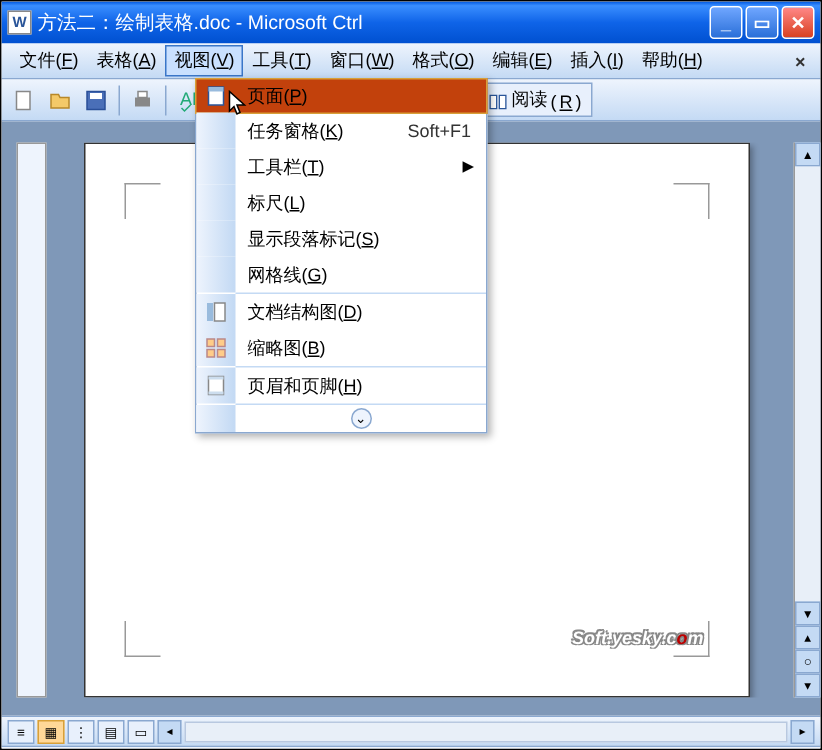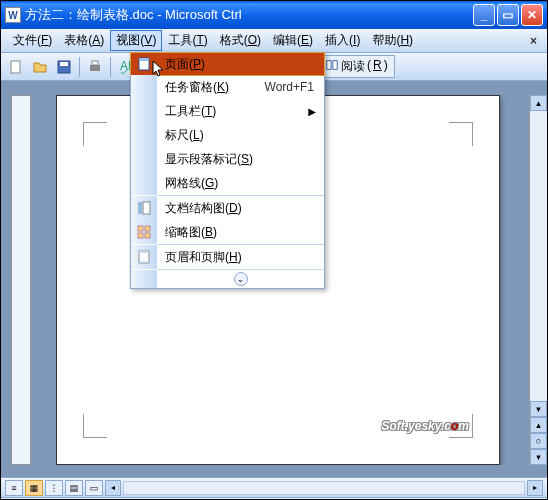--- a/index.html
+++ b/index.html
@@ -13,21 +13,21 @@
 .win-btn.close{background:linear-gradient(to bottom,#f88,#d84020)}
 .menubar{height:24px;background:linear-gradient(to bottom,#eef4fd,#c4daf4);display:flex;align-items:center;padding:0 6px;border-bottom:1px solid #8aa8d0}
 .menu-item{padding:2px 6px;color:#000;cursor:pointer}
 .menu-item u{text-decoration:underline}
 .menu-item.active{background:#c9e0ff;border:1px solid #3a76c8;padding:1px 5px}
 .menu-close{margin-left:auto;font-weight:bold;color:#333;cursor:pointer;padding:0 4px}
 .toolbar{height:28px;background:linear-gradient(to bottom,#eef4fd,#c4daf4);display:flex;align-items:center;padding:0 4px;gap:2px;border-bottom:1px solid #8aa8d0}
 .tb-btn{width:22px;height:22px;display:flex;align-items:center;justify-content:center;border:1px solid transparent;cursor:pointer}
 .tb-sep{width:1px;height:20px;background:#8aa8d0;margin:0 2px}
 .tb-btn svg{width:16px;height:16px}
-.read-btn{padding:2px 6px;border:1px solid #8aa8d0;background:#e8f0fc;display:flex;align-items:flex-start;gap:2px}
+.read-btn{padding:2px 6px;border:1px solid #8aa8d0;background:#e8f0fc;display:flex;align-items:flex-end;gap:2px}
 .workspace{position:relative;height:396px;background:#7f98b8;padding:14px 10px;display:flex;justify-content:center}
 .ruler-v{position:absolute;left:10px;top:14px;width:20px;height:370px;background:#eef4fd;border:1px solid #999}
 .page-area{margin-left:24px;width:460px;height:370px;overflow:hidden}
 .page{width:444px;height:370px;background:#fff;border:1px solid #333;box-shadow:2px 2px 4px rgba(0,0,0,0.3);position:relative}
 .crop{position:absolute;width:24px;height:24px}
 .crop.tl{top:26px;left:26px;border-left:1px solid #999;border-top:1px solid #999}
 .crop.tr{top:26px;right:26px;border-right:1px solid #999;border-top:1px solid #999}
 .crop.bl{bottom:26px;left:26px;border-left:1px solid #999;border-bottom:1px solid #999}
 .crop.br{bottom:26px;right:26px;border-right:1px solid #999;border-bottom:1px solid #999}
 .watermark{position:absolute;bottom:30px;right:30px;font-size:16px;font-weight:bold;color:#fff;text-shadow:1px 1px 0 #888,-1px -1px 0 #888,1px -1px 0 #888,-1px 1px 0 #888;font-style:italic}
@@ -67,20 +67,21 @@
     <div class="win-btn max">▭</div>
     <div class="win-btn close">✕</div>
   </div>
 </div>
 
 <div class="menubar" id="menubar">
     <div class="menu-item">文件(<u>F</u>)</div>
     <div class="menu-item">表格(<u>A</u>)</div>
     <div class="menu-item active">视图(<u>V</u>)</div>
     <div class="menu-item">工具(<u>T</u>)</div>
+    <div class="menu-item">窗口(<u>W</u>)</div>
     <div class="menu-item">格式(<u>O</u>)</div>
     <div class="menu-item">编辑(<u>E</u>)</div>
     <div class="menu-item">插入(<u>I</u>)</div>
     <div class="menu-item">帮助(<u>H</u>)</div>
     <div class="menu-close">×</div>
   </div>
 
 <div class="toolbar">
   <div class="tb-btn">
       <svg viewBox="0 0 16 16">
@@ -184,21 +185,21 @@
         <svg width="16" height="16" viewBox="0 0 16 16">
           <rect x="3" y="2" width="10" height="12" fill="#fff" stroke="#2a5599"></rect>
           <rect x="3" y="2" width="10" height="3" fill="#9bd"></rect>
         </svg>
       </div>
       <div class="dd-label">页面(<u>P</u>)</div>
     </div>
     <div class="dd-row">
       <div class="dd-gutter"></div>
       <div class="dd-label">任务窗格(<u>K</u>)</div>
-      <div class="dd-shortcut">Word+F1</div>
+      <div class="dd-shortcut">Soft+F1</div>
     </div>
     <div class="dd-row">
       <div class="dd-gutter"></div>
       <div class="dd-label">工具栏(<u>T</u>)</div>
       <div class="dd-arrow">▶</div>
     </div>
     <div class="dd-row">
       <div class="dd-gutter"></div>
       <div class="dd-label">标尺(<u>L</u>)</div>
     </div>

